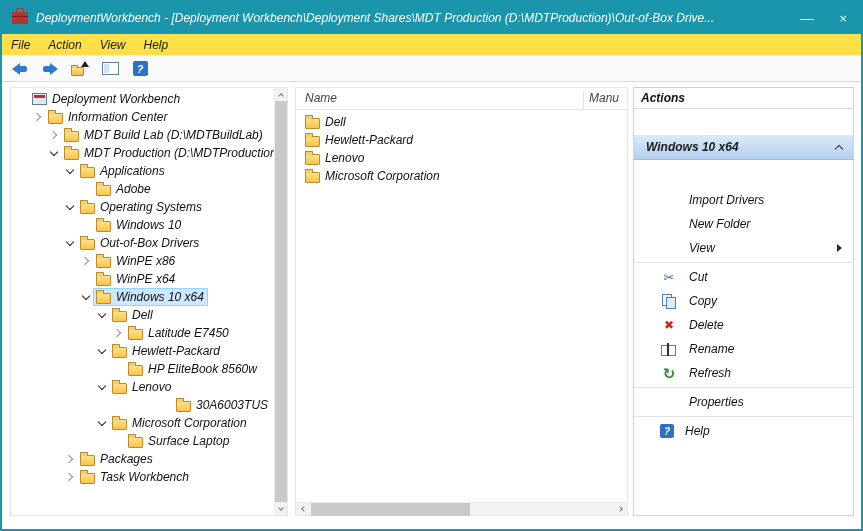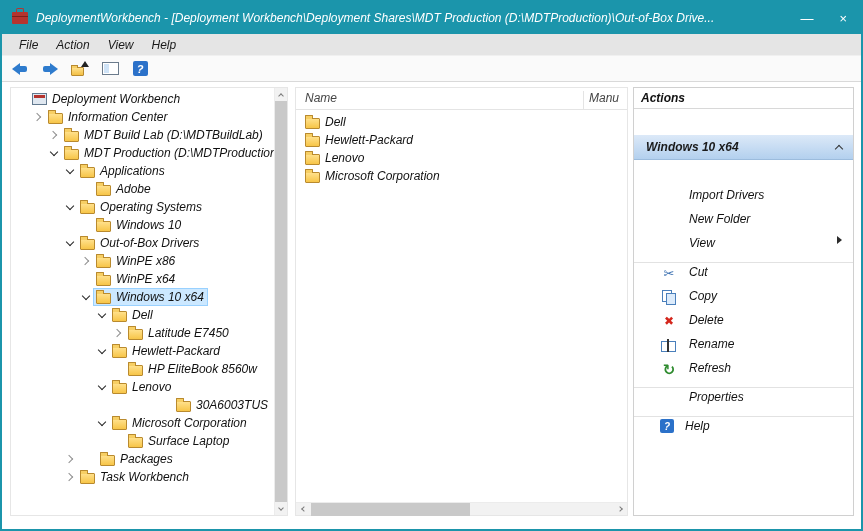--- a/index.html
+++ b/index.html
@@ -10,21 +10,21 @@
 
   
   .titlebar { height: 32px; background: #1b95ab; color: #fff; display: flex; align-items: center; padding: 0 0 0 10px; flex: none; }
   .app-icon { width: 16px; height: 12px; background: #b5342f; border-radius: 1px; position: relative; margin-right: 8px; flex: none; }
   .app-icon::before { content: ""; position: absolute; top: -4px; left: 4px; width: 6px; height: 3px; border: 1.5px solid #b5342f; border-bottom: none; border-radius: 2px 2px 0 0; }
   .app-icon::after { content: ""; position: absolute; left: 0; right: 0; top: 4px; height: 1px; background: #7e1f1c; }
   .titlebar .title { flex: 1; font-size: 12px; white-space: nowrap; overflow: hidden; }
   .win-btn { width: 36px; height: 32px; display: flex; align-items: center; justify-content: center; font-size: 13px; color: #fff; flex: none; }
 
   
-  .menubar { height: 22px; background: #e5e5e5; display: flex; align-items: center; padding-left: 8px; border-bottom: 1px solid #f0f0f0; flex: none; text-align: center; }
+  .menubar { height: 22px; background: #fde047; display: flex; align-items: center; padding-left: 0; border-bottom: 1px solid #f0f0f0; flex: none; text-align: center; }
   .menu-item { padding: 3px 9px; font-size: 12px; color: #1a1a1a; }
 
   
   .toolbar { height: 26px; background: #fafafa; border-bottom: 1px solid #d9d9d9; display: flex; align-items: center; padding-left: 6px; gap: 6px; flex: none; }
   .tb-btn { width: 24px; height: 22px; display: flex; align-items: center; justify-content: center; }
   .arr { position: relative; width: 16px; height: 12px; display: inline-block; }
   .arr-left::before { content: ""; position: absolute; left: 0; top: 0; border-top: 6px solid transparent; border-bottom: 6px solid transparent; border-right: 8px solid #2e7bcd; }
   .arr-left::after { content: ""; position: absolute; left: 7px; top: 3px; width: 8px; height: 6px; background: #2e7bcd; border-radius: 0 2px 2px 0; }
   .arr-right::before { content: ""; position: absolute; right: 0; top: 0; border-top: 6px solid transparent; border-bottom: 6px solid transparent; border-left: 8px solid #2e7bcd; }
   .arr-right::after { content: ""; position: absolute; right: 7px; top: 3px; width: 8px; height: 6px; background: #2e7bcd; border-radius: 2px 0 0 2px; }
@@ -77,21 +77,21 @@
   .list-body { flex: 1; padding-top: 3px; overflow: hidden; }
   .list-row { display: flex; align-items: center; height: 18px; padding-left: 8px; }
   .list-label { font-size: 12px; }
 
   
   .actions-pane { width: 221px; flex: none; border: 1px solid #d0d0d0; display: flex; flex-direction: column; background: #fff; gap: 26px; }
   .actions-title { height: 21px; line-height: 21px; font-weight: bold; font-size: 12px; padding-left: 7px; border-bottom: 1px solid #d8d8d8; flex: none; }
   .actions-group-header { height: 25px; display: flex; align-items: center; padding: 0 11px 0 12px; background: linear-gradient(#dce9f8, #b3d0ee); border-bottom: 1px solid #9cbcdd; font-size: 12px; font-weight: bold; color: #1a1a1a; flex: none; }
   .chev-up-g { margin-left: auto; width: 6px; height: 6px; border-right: 1.6px solid #333; border-bottom: 1.6px solid #333; transform: rotate(-135deg); margin-top: 4px; }
   .actions-items { flex: 1; padding-top: 2px; overflow: hidden; }
-  .action-row { display: flex; height: 24px; padding-left: 26px; font-size: 12px; color: #111; }
+  .action-row { display: flex; align-items: center; height: 24px; padding-left: 26px; font-size: 12px; color: #111; }
   .action-icon { width: 18px; height: 16px; margin-right: 11px; display: inline-flex; align-items: center; justify-content: center; flex: none; position: relative; }
   .action-sep { height: 1px; background: #e2e2e2; margin: 2px 0; }
   .submenu-arrow { margin-left: auto; margin-right: 11px; width: 0; height: 0; border-top: 4px solid transparent; border-bottom: 4px solid transparent; border-left: 5px solid #2b2b2b; }
   .ai-scissors { color: #3a6fb0; font-size: 13px; line-height: 1; }
   .ai-copy::before { content: ""; position: absolute; left: 2px; top: 1px; width: 8px; height: 10px; background: #fff; border: 1px solid #4a7fbb; }
   .ai-copy::after { content: ""; position: absolute; left: 6px; top: 4px; width: 8px; height: 10px; background: #dcebfb; border: 1px solid #4a7fbb; }
   .ai-delete { color: #d4261c; font-size: 12px; font-weight: bold; }
   .ai-rename::before { content: ""; position: absolute; left: 1px; top: 4px; width: 13px; height: 9px; background: #fff; border: 1px solid #4a7fbb; }
   .ai-rename::after { content: ""; position: absolute; left: 7px; top: 2px; width: 2px; height: 13px; background: #333; }
   .ai-refresh { color: #2e8b2e; font-size: 15px; font-weight: bold; line-height: 1; }
@@ -275,21 +275,21 @@
               <span class="tree-label">Microsoft Corporation</span>
             </span>
           </div>
           <div class="tree-row" style="padding-left: 100px;">
             <span class="expander"></span>
             <span class="tree-sel">
               <span class="tree-icon icon-folder"></span>
               <span class="tree-label">Surface Laptop</span>
             </span>
           </div>
-          <div class="tree-row" style="padding-left: 52px; gap: 20px;">
+          <div class="tree-row" style="padding-left: 52px;">
             <span class="expander chev-right"></span>
             <span class="tree-sel">
               <span class="tree-icon icon-folder"></span>
               <span class="tree-label">Packages</span>
             </span>
           </div>
           <div class="tree-row" style="padding-left: 52px;">
             <span class="expander chev-right"></span>
             <span class="tree-sel">
               <span class="tree-icon icon-folder"></span>

